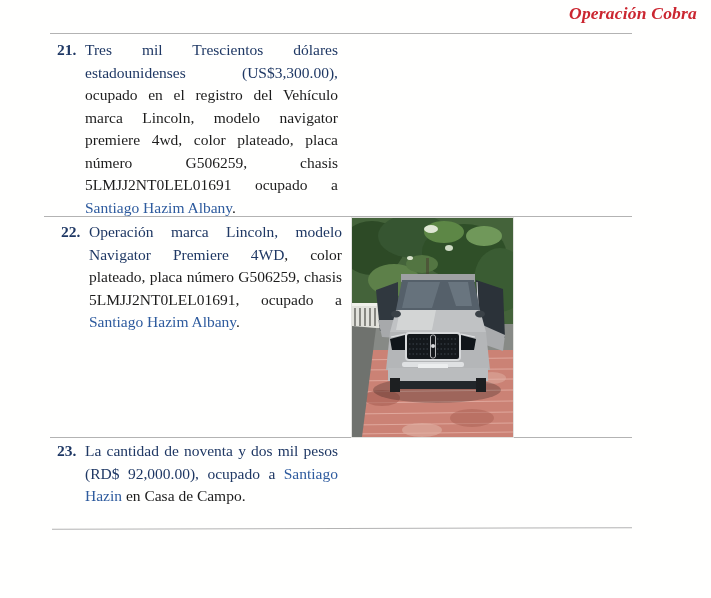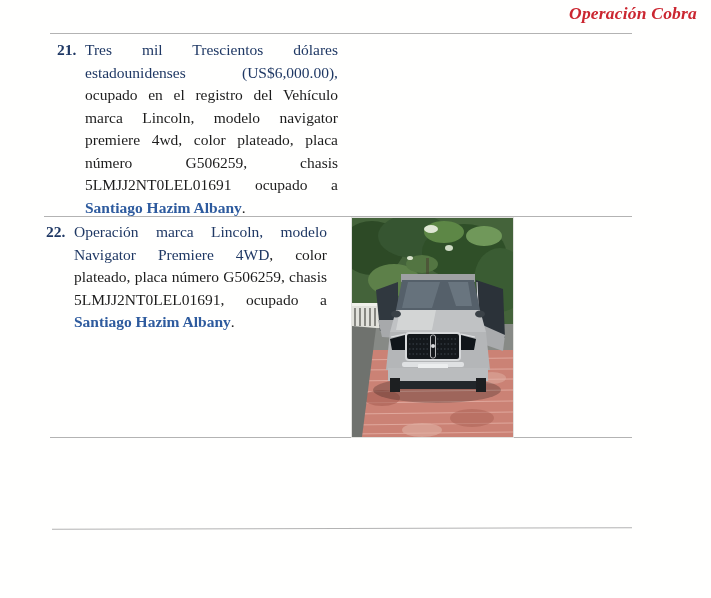--- a/index.html
+++ b/index.html
@@ -20,33 +20,33 @@
   .hrule{
     position:absolute;height:1px;
     background:var(--c-rule,#b3b3b3);
   }
   .rule-1{left:50px;top:33px;width:582px;}
   .rule-2{left:44px;top:216px;width:588px;}
   .rule-3{left:50px;top:437px;width:582px;}
   .rule-4{left:52px;top:528px;width:580px;transform:rotate(-0.15deg);}
   .item{position:absolute;font-size:15.5px;line-height:22.5px;}
   .item-21{left:57px;top:39px;width:286px;}
-  .item-22{left:46px;top:221px;width:286px;}
+  .item-22{left:61px;top:221px;width:286px;}
   .item-23{left:57px;top:440px;width:286px;}
   .item .num{
     position:absolute;left:0;top:0;
     font-weight:700;color:var(--c-navy,#1f3864);text-align:right;
   }
   .item .body{
     margin-left:28px;width:253px;
     text-align:justify;
     hyphens:none;
   }
   .seg-navy{color:var(--c-navy,#1f3864);font-weight:400;}
-  .seg-blue{color:var(--c-blue,#2e5b9e);font-weight:700;}
+  .seg-blue{color:var(--c-blue,#2e5b9e);font-weight:400;}
   .seg-black{color:var(--c-black,#1c1c1c);font-weight:400;}
   .photo{
     position:absolute;left:352px;top:218px;
     width:161px;height:219px;
     background:#dfe3da;
     outline:1px solid #e3e3e0;
   }
   .photo svg{display:block;width:100%;height:100%;}
 </style>
 </head>
@@ -56,28 +56,32 @@
 
   <div class="doc-title">Operación Cobra</div>
 
   <div class="hrule rule-1"></div>
   <div class="hrule rule-2"></div>
   <div class="hrule rule-3"></div>
   <div class="hrule rule-4"></div>
 
   <div class="item item-21">
     <span class="num">21.</span>
-    <div class="body"><span class="seg-navy">Tres mil Trescientos dólares estadounidenses (US$6,000.00), </span><span class="seg-black">ocupado en el registro del Vehículo marca Lincoln, modelo navigator premiere 4wd, color plateado, placa número G506259, chasis 5LMJJ2NT0LEL01691 ocupado a </span><span class="seg-blue">Santiago Hazim Albany</span><span class="seg-black">.</span></div>
+    <div class="body"><span class="seg-navy">Tres mil Trescientos dólares estadounidenses (US$3,300.00), </span><span class="seg-black">ocupado en el registro del Vehículo marca Lincoln, modelo navigator premiere 4wd, color plateado, placa número G506259, chasis 5LMJJ2NT0LEL01691 ocupado a </span><span class="seg-blue">Santiago Hazim Albany</span><span class="seg-black">.</span></div>
   </div>
 
   <div class="item item-22">
     <span class="num">22.</span>
     <div class="body"><span class="seg-navy">Operación marca Lincoln, modelo Navigator Premiere 4WD</span><span class="seg-black">, color plateado, placa número G506259, chasis 5LMJJ2NT0LEL01691, ocupado a </span><span class="seg-blue">Santiago Hazim Albany</span><span class="seg-black">.</span></div>
   </div>
 
+  <div class="item item-23">
+    <span class="num">23.</span>
+    <div class="body"><span class="seg-navy">La cantidad de noventa y dos mil pesos (RD$ 92,000.00), ocupado a </span><span class="seg-blue">Santiago Hazin </span><span class="seg-black">en Casa de Campo.</span></div>
+  </div>
 
   <div class="photo">
     <svg viewBox="0 0 161 219" preserveAspectRatio="none">
 
       <rect x="0" y="0" width="161" height="219" fill="#e9ebe6"></rect>
 
       <g>
         <rect x="0" y="0" width="161" height="108" fill="#44633a"></rect>
         <ellipse cx="20" cy="30" rx="32" ry="27" fill="#2d4a26"></ellipse>
         <ellipse cx="62" cy="18" rx="36" ry="22" fill="#365531"></ellipse>

